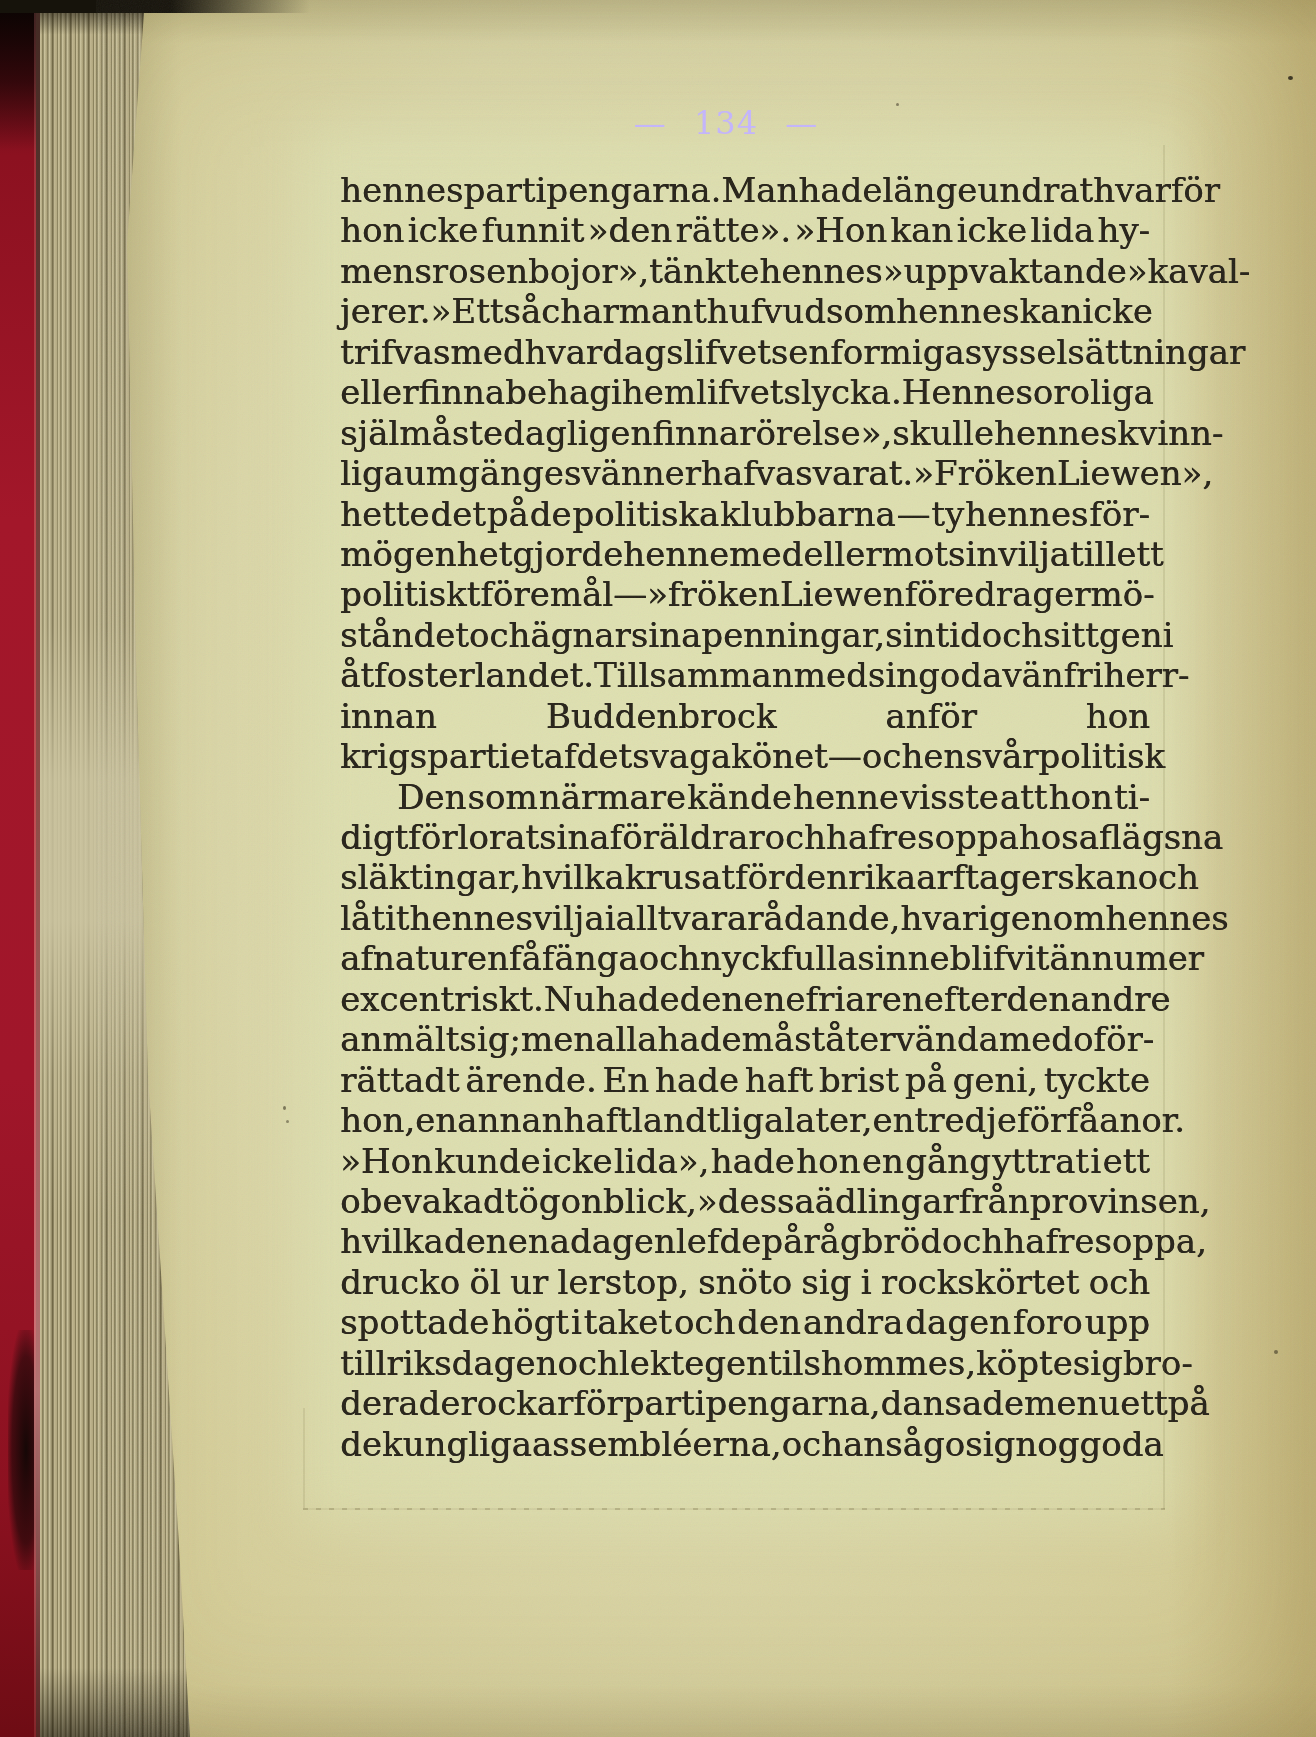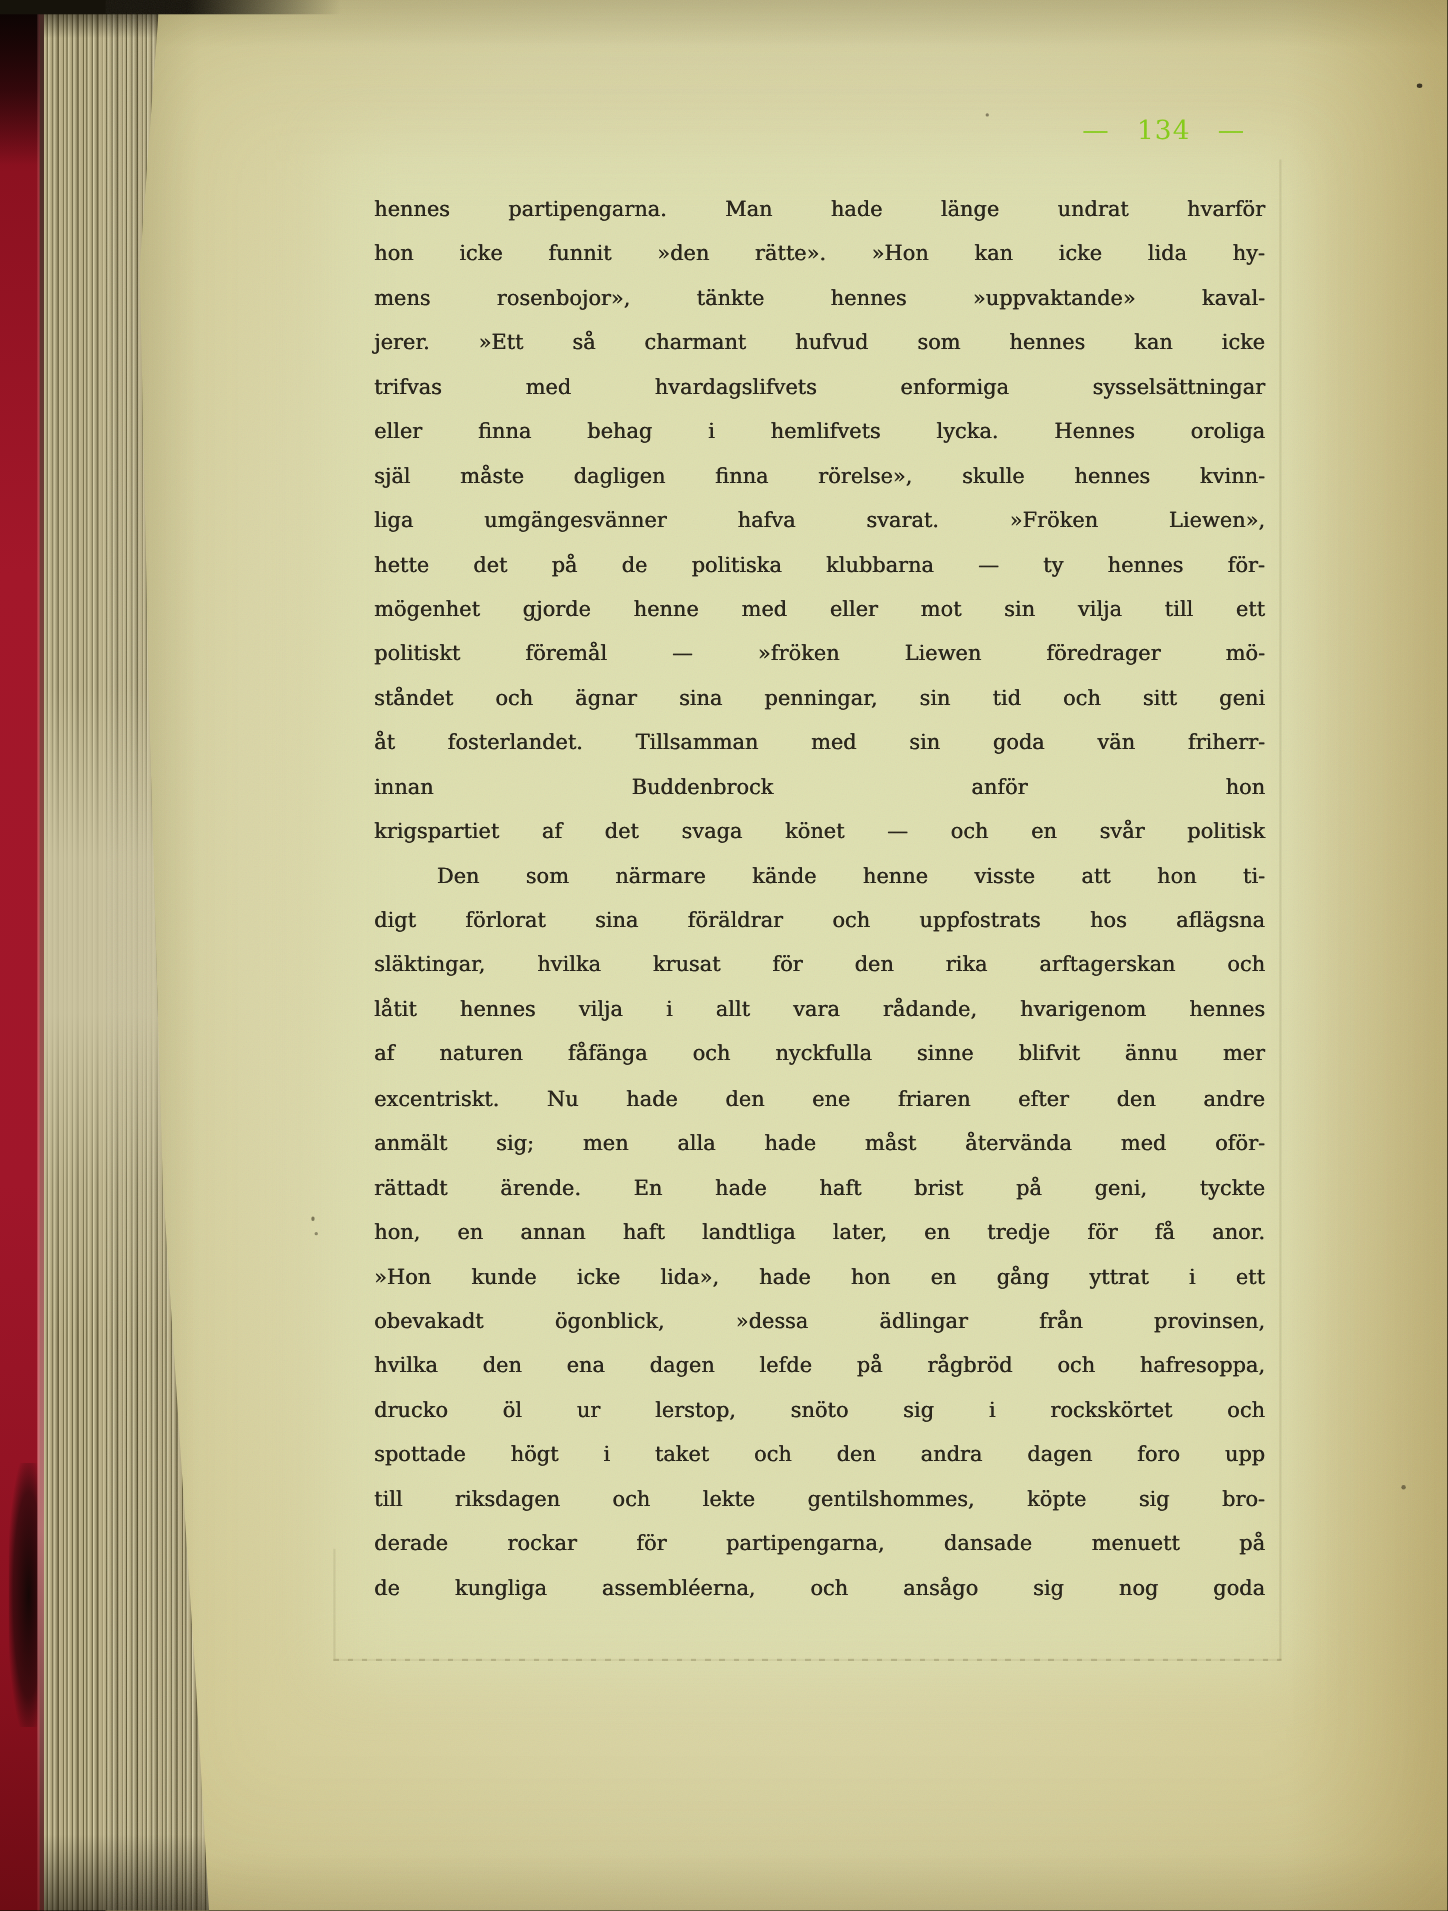--- a/index.html
+++ b/index.html
@@ -60,26 +60,26 @@
     position:absolute;left:205px;top:128px;width:880px;height:1395px;
     background:rgba(223,229,181,.5);filter:blur(26px);
   }
   .top-shadow-bar{
     position:absolute;left:0;top:0;width:310px;height:13px;
     background:linear-gradient(90deg,#16130b 0%,#16130b 55%,rgba(22,19,11,0) 100%);
   }
   
   .page-number{
     position:absolute;left:320px;top:104px;width:812px;
-    text-align:right;font-size:24px;letter-spacing:1px;word-spacing:16px;
-    color:#84cc16;
+    text-align:center;font-size:32px;letter-spacing:1px;word-spacing:16px;
+    color:#c4b5fd;
   }
   .text-block{
     position:absolute;left:340px;top:170px;width:810px;
-    color:#262218;font-size:19px;line-height:40.45px;
+    color:#262218;font-size:34px;line-height:40.45px;
     text-shadow:0.4px 0 0 currentColor;
   }
   .line{height:40.45px;white-space:pre;}
   .line.j{display:flex;justify-content:space-between;white-space:normal;}
   .line.indent{padding-left:57px;}
   
   .showthrough-rule{
     position:absolute;left:303px;top:1508px;width:862px;height:2px;
     background:repeating-linear-gradient(90deg,rgba(120,110,68,.38) 0 5px,rgba(120,110,68,.1) 5px 13px);
   }
@@ -281,21 +281,21 @@
         <span>att</span>
         <span>hon</span>
         <span>ti-</span>
       </div>
       <div class="line j">
         <span>digt</span>
         <span>förlorat</span>
         <span>sina</span>
         <span>föräldrar</span>
         <span>och</span>
-        <span>uppfostrats</span>
+        <span>hafresoppa</span>
         <span>hos</span>
         <span>aflägsna</span>
       </div>
       <div class="line j">
         <span>släktingar,</span>
         <span>hvilka</span>
         <span>krusat</span>
         <span>för</span>
         <span>den</span>
         <span>rika</span>

